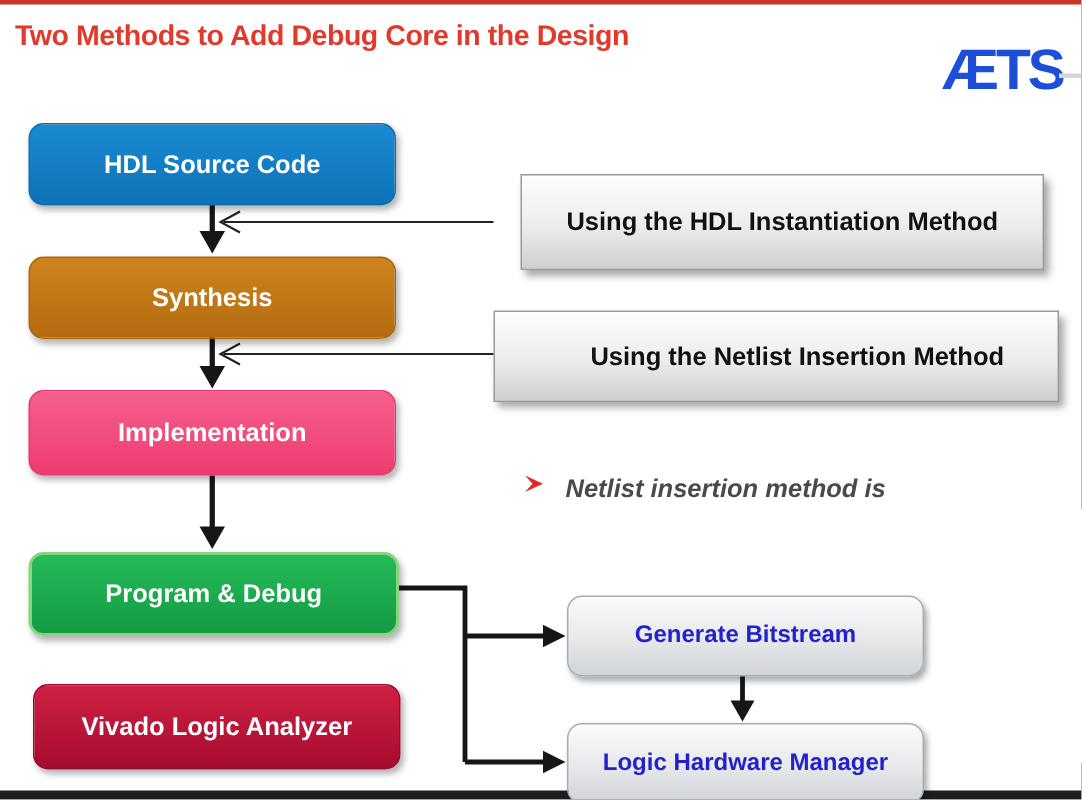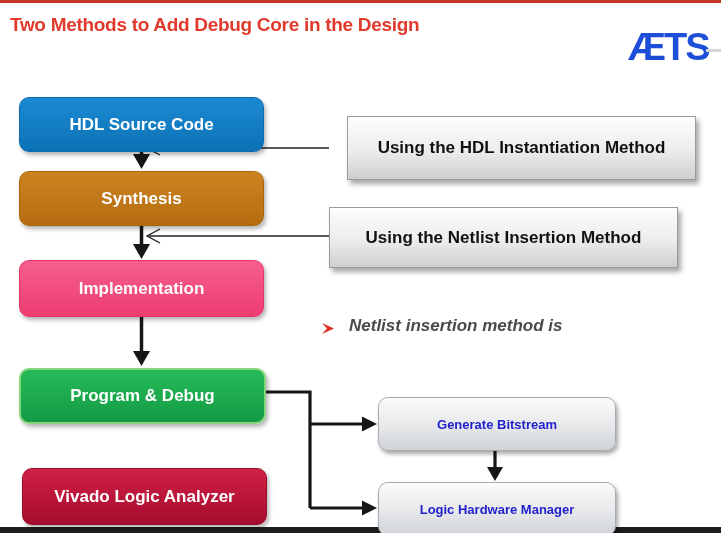--- a/index.html
+++ b/index.html
@@ -34,23 +34,23 @@
     box-shadow:3px 4px 5px rgba(0,0,0,0.35);
     display:flex;align-items:center;justify-content:center;
     font-size:17px;font-weight:bold;color:#111111;z-index:4;
   }
   .output-box{
     position:absolute;left:378px;width:236px;height:52px;border-radius:10px;
     background:linear-gradient(#fbfbfb,#e6e8ea 55%,#d0d3d7);
     border:1px solid #a8acb0;
     box-shadow:2px 3px 4px rgba(0,0,0,0.35);
     display:flex;align-items:center;justify-content:center;
-    font-size:13px;font-weight:bold;color:#2222cc;z-index:4;
+    font-size:16px;font-weight:bold;color:#2222cc;z-index:4;
   }
-  .note{position:absolute;left:322px;top:313px;display:flex;z-index:4;align-items:flex-end;}
+  .note{position:absolute;left:350px;top:313px;display:flex;z-index:4;}
   .note .bullet{margin-top:3px;margin-right:14px;}
   .note .lines{
     font-size:17px;font-weight:bold;font-style:italic;color:#4a4a4a;line-height:26px;
   }
   .connectors{position:absolute;left:0;top:0;z-index:1;pointer-events:none;}
 </style>
 </head>
 <body>
 
 <div class="slide">
@@ -96,40 +96,40 @@
       <line x1="310" y1="508" x2="364" y2="508" stroke="#161616" stroke-width="3.2"></line>
       <polygon points="362,500.5 362,515.5 377,508" fill="#161616"></polygon>
     </g>
 
     <g>
       <line x1="495" y1="450" x2="495" y2="469" stroke="#161616" stroke-width="3.2"></line>
       <polygon points="487,467 503,467 495,481" fill="#161616"></polygon>
     </g>
   </svg>
 
-  <div class="flow-box" style="top: 97px; height: 53px; background: linear-gradient(rgb(27, 138, 210), rgb(13, 114, 182)); border-color: rgb(13, 108, 174); color: rgb(255, 255, 255); align-items: center;">
+  <div class="flow-box" style="top: 82px; height: 53px; background: linear-gradient(rgb(27, 138, 210), rgb(13, 114, 182)); border-color: rgb(13, 108, 174); color: rgb(255, 255, 255); align-items: center;">
     <span>HDL Source Code</span>
   </div>
   <div class="flow-box" style="top: 171px; height: 53px; background: linear-gradient(rgb(204, 131, 31), rgb(181, 108, 16)); border-color: rgb(169, 101, 8); color: rgb(255, 255, 255);">
     <span>Synthesis</span>
   </div>
   <div class="flow-box" style="top: 260px; height: 55px; background: linear-gradient(rgb(245, 95, 141), rgb(238, 60, 113)); border-color: rgb(232, 52, 104); color: rgb(255, 255, 255);">
     <span>Implementation</span>
   </div>
   <div class="flow-box" style="top: 368px; height: 52px; border-width: 2px; background: linear-gradient(rgb(37, 187, 88), rgb(20, 154, 68)); border-color: rgb(134, 212, 124); color: rgb(255, 255, 255);">
     <span>Program &amp; Debug</span>
   </div>
-  <div class="flow-box" style="top: 456px; height: 55px; left: 22px; background: linear-gradient(rgb(208, 32, 69), rgb(165, 12, 46)); border-color: rgb(156, 10, 41); color: rgb(255, 255, 255); margin-top: 12px;">
+  <div class="flow-box" style="top: 456px; height: 55px; left: 22px; background: linear-gradient(rgb(208, 32, 69), rgb(165, 12, 46)); border-color: rgb(156, 10, 41); color: rgb(255, 255, 255);">
     <span>Vivado Logic Analyzer</span>
   </div>
 
   <div class="method-box" style="top: 116px; height: 62px; color: rgb(17, 17, 17); margin-left: 18px;">
     <span>Using the HDL Instantiation Method</span>
   </div>
-  <div class="method-box" style="top: 207px; height: 59px; color: rgb(17, 17, 17);">
+  <div class="method-box" style="top: 207px; height: 59px; color: rgb(17, 17, 17); padding-left: 28px;">
     <span>Using the Netlist Insertion Method</span>
   </div>
 
   <div class="note">
     <span class="bullet">
       <svg width="13" height="13" viewBox="0 0 13 13">
           <path d="M0 1 L12 6.5 L0 12 L5 6.5 Z" fill="#e02b20"></path>
         </svg>
     </span>
     <span class="lines" style="color: rgb(74, 74, 74);">

